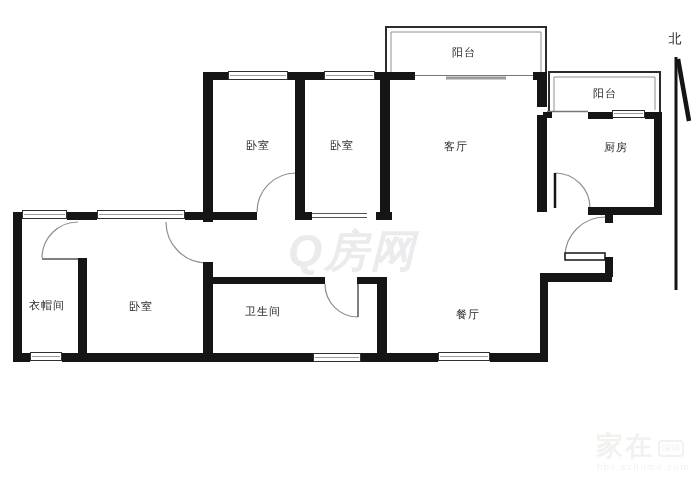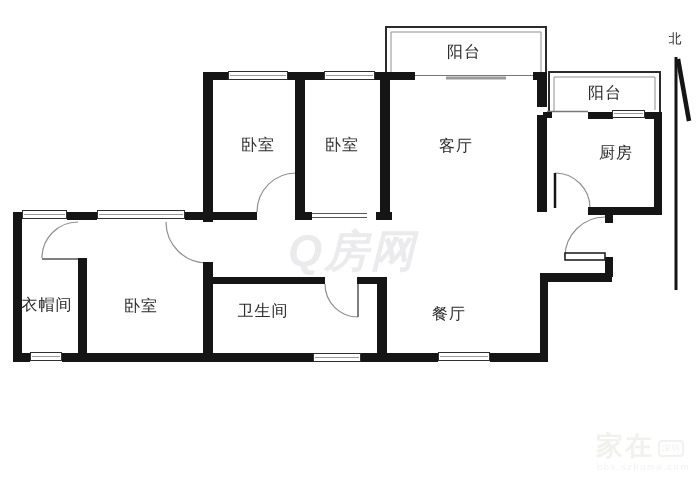--- a/index.html
+++ b/index.html
@@ -3,21 +3,21 @@
 <meta charset="utf-8">
 <style>
   html,body { margin:0; padding:0; background:#ffffff; }
   #stage {
     position:relative; width:700px; height:481px; background:#ffffff;
     overflow:hidden; font-family:"Liberation Sans", sans-serif;
   }
   .wall   { position:absolute; background:#151515; }
   .win    { position:absolute; background:#ffffff; border:1px solid #2f2f2f; box-sizing:border-box; }
   .win i  { position:absolute; left:1px; right:1px; top:50%; margin-top:-1px; height:1px; background:#9a9a9a; display:block; }
-  .lbl    { position:absolute; transform:translate(-50%,-50%); font-size:16px; color:#2a2a2a;
+  .lbl    { position:absolute; transform:translate(-50%,-50%); font-size:11px; color:#2a2a2a;
             letter-spacing:1px; white-space:nowrap; }
   .lbl-north { font-size:13px; letter-spacing:0; }
   svg.overlay { position:absolute; left:0; top:0; }
   .wm-center {
     position:absolute; left:288px; top:222px; font-size:44px; font-weight:bold; font-style:italic;
     color:#ebebee; letter-spacing:2px; white-space:nowrap; user-select:none;
   }
   .wm-corner { position:absolute; left:596px; top:433px; display:flex; align-items:flex-start; gap:4px;
                color:#f2f1ee; user-select:none; }
   .wm-corner .big { font-size:27px; font-weight:bold; letter-spacing:2px; line-height:1; }
@@ -147,25 +147,25 @@
     </div>
   <div class="win" style="left:612px;top:110px;width:33px;height:8px">
       <i></i>
     </div>
 
   <div class="lbl" style="left:464px;top:52px">阳台</div>
   <div class="lbl" style="left:605px;top:93px">阳台</div>
   <div class="lbl" style="left:258px;top:145px">卧室</div>
   <div class="lbl" style="left:342px;top:145px">卧室</div>
   <div class="lbl" style="left:456px;top:146px">客厅</div>
-  <div class="lbl" style="left:616px;top:153px">厨房</div>
+  <div class="lbl" style="left:616px;top:147px">厨房</div>
   <div class="lbl" style="left:47px;top:305px">衣帽间</div>
   <div class="lbl" style="left:141px;top:306px">卧室</div>
   <div class="lbl" style="left:263px;top:311px">卫生间</div>
-  <div class="lbl" style="left:449px;top:314px">餐厅</div>
+  <div class="lbl" style="left:468px;top:314px">餐厅</div>
   <div class="lbl lbl-north" style="left:675px;top:39px">北</div>
 
   <div class="wm-center">Q房网</div>
   <div class="wm-corner">
     <span class="big">家在</span>
     <span class="badge">深圳</span>
   </div>
   <div class="wm-sub">bbs.szhome.com</div>
 
 </div>

